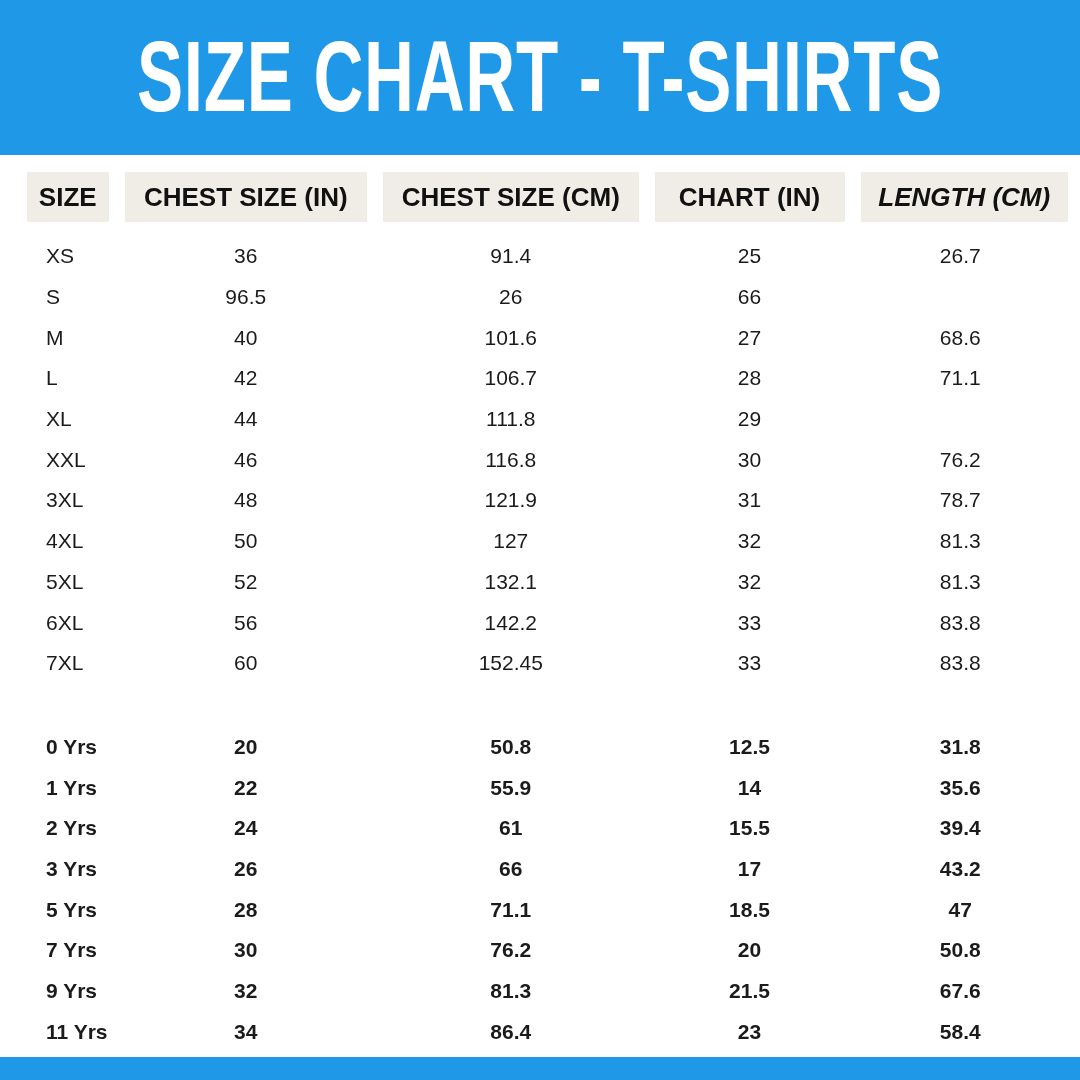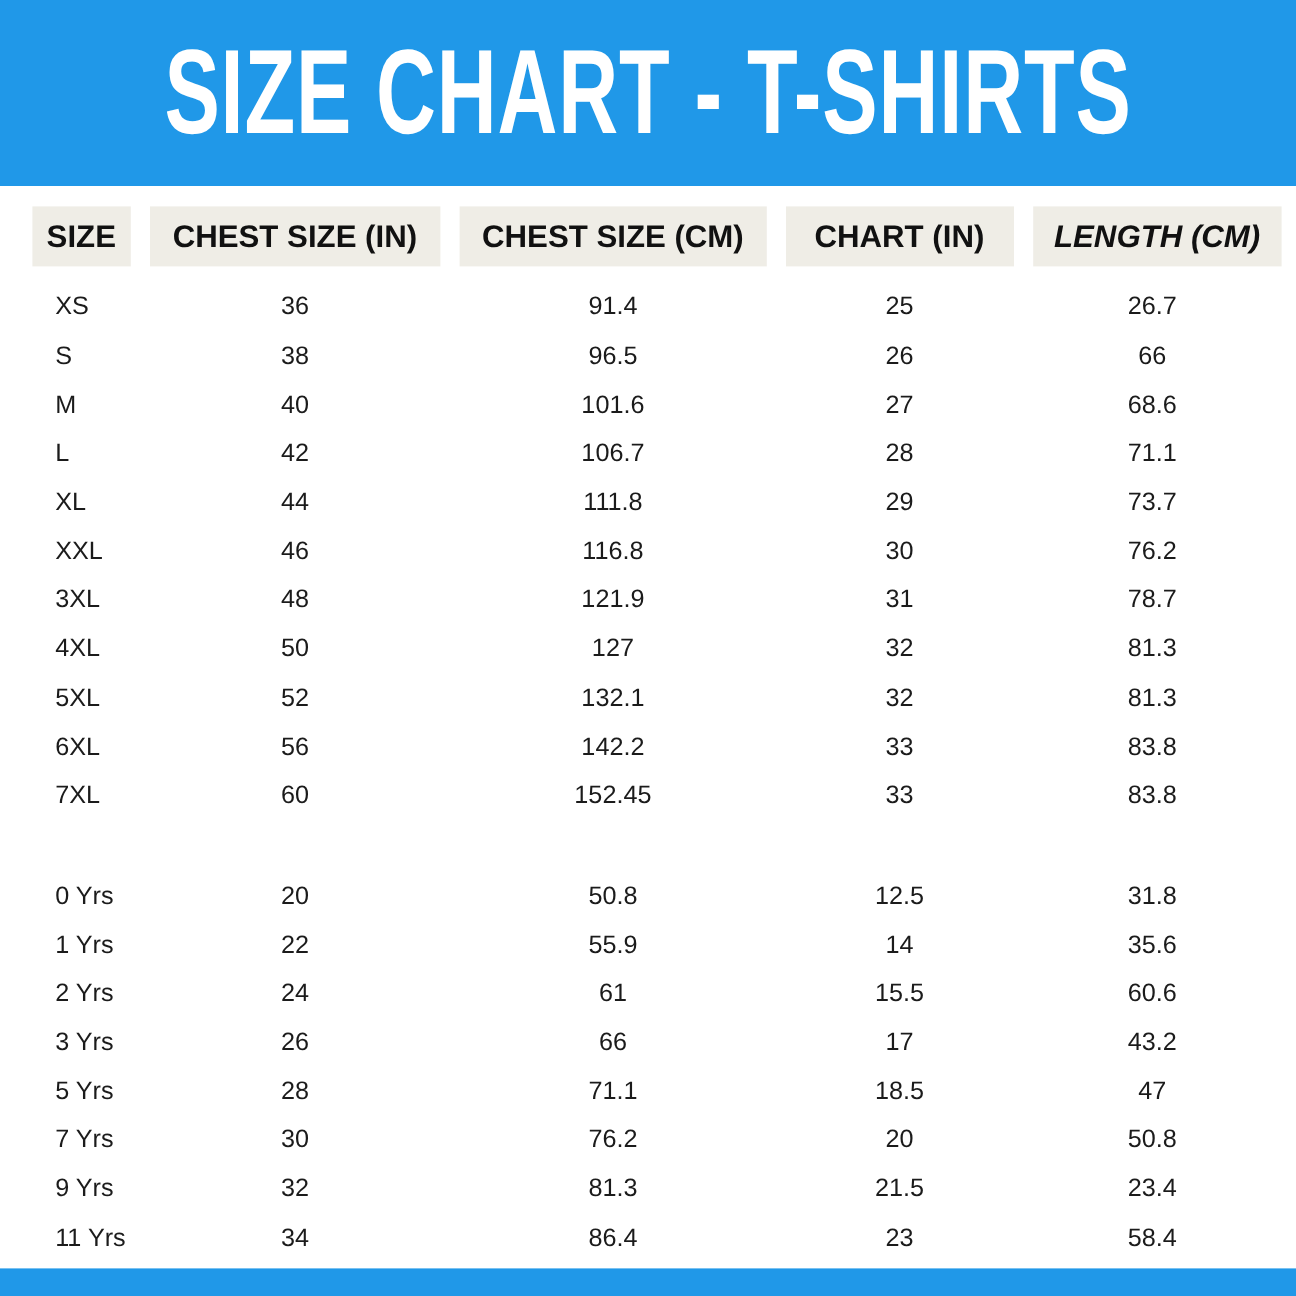--- a/index.html
+++ b/index.html
@@ -50,21 +50,21 @@
     white-space: nowrap;
   }
   .row {
     height: 40.7px;
     align-items: center;
     font-size: 21px;
     color: var(--text);
   }
   .cell { text-align: center; white-space: nowrap; }
   .cell.c0 { text-align: left; padding-left: 19px; }
-  .section-kids { margin-top: 43px; }
+  .section-kids { margin-top: 43px; font-weight: bold; }
   .bottombar {
     position: absolute;
     left: 0; bottom: 0;
     width: 100%; height: 23px;
     background: var(--accent);
   }
 </style>
 </head>
 <body>
 
@@ -100,21 +100,20 @@
   <div class="row">
     <div class="cell c0">XS</div>
     <div class="cell c1">36</div>
     <div class="cell c2">91.4</div>
     <div class="cell c3">25</div>
     <div class="cell c4">26.7</div>
   </div>
 
   <div class="row">
     <div class="cell c0">S</div>
-    <div class="cell c1">38</div>
     <div class="cell c2">96.5</div>
     <div class="cell c3">26</div>
     <div class="cell c4">66</div>
   </div>
 
   <div class="row">
     <div class="cell c0">M</div>
     <div class="cell c1">40</div>
     <div class="cell c2">101.6</div>
     <div class="cell c3">27</div>
@@ -127,21 +126,20 @@
     <div class="cell c2">106.7</div>
     <div class="cell c3">28</div>
     <div class="cell c4">71.1</div>
   </div>
 
   <div class="row">
     <div class="cell c0">XL</div>
     <div class="cell c1">44</div>
     <div class="cell c2">111.8</div>
     <div class="cell c3">29</div>
-    <div class="cell c4">73.7</div>
   </div>
 
   <div class="row">
     <div class="cell c0">XXL</div>
     <div class="cell c1">46</div>
     <div class="cell c2">116.8</div>
     <div class="cell c3">30</div>
     <div class="cell c4">76.2</div>
   </div>
 
@@ -200,21 +198,21 @@
     <div class="cell c2">55.9</div>
     <div class="cell c3">14</div>
     <div class="cell c4">35.6</div>
   </div>
 
   <div class="row">
     <div class="cell c0">2 Yrs</div>
     <div class="cell c1">24</div>
     <div class="cell c2">61</div>
     <div class="cell c3">15.5</div>
-    <div class="cell c4">60.6</div>
+    <div class="cell c4">39.4</div>
   </div>
 
   <div class="row">
     <div class="cell c0">3 Yrs</div>
     <div class="cell c1">26</div>
     <div class="cell c2">66</div>
     <div class="cell c3">17</div>
     <div class="cell c4">43.2</div>
   </div>
 
@@ -232,21 +230,21 @@
     <div class="cell c2">76.2</div>
     <div class="cell c3">20</div>
     <div class="cell c4">50.8</div>
   </div>
 
   <div class="row">
     <div class="cell c0">9 Yrs</div>
     <div class="cell c1">32</div>
     <div class="cell c2">81.3</div>
     <div class="cell c3">21.5</div>
-    <div class="cell c4">23.4</div>
+    <div class="cell c4">67.6</div>
   </div>
 
   <div class="row">
     <div class="cell c0">11 Yrs</div>
     <div class="cell c1">34</div>
     <div class="cell c2">86.4</div>
     <div class="cell c3">23</div>
     <div class="cell c4">58.4</div>
   </div>
 </div>

